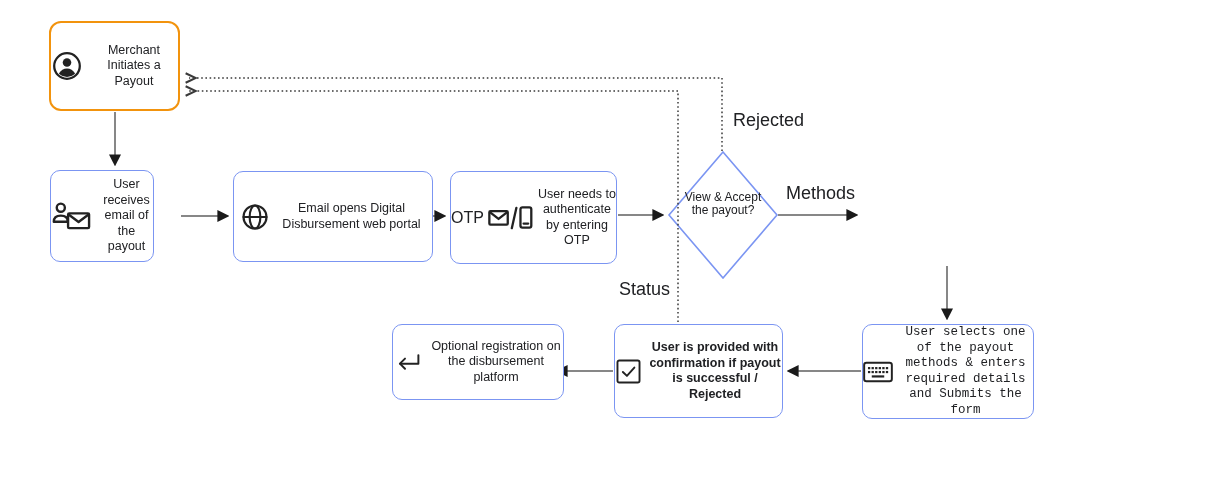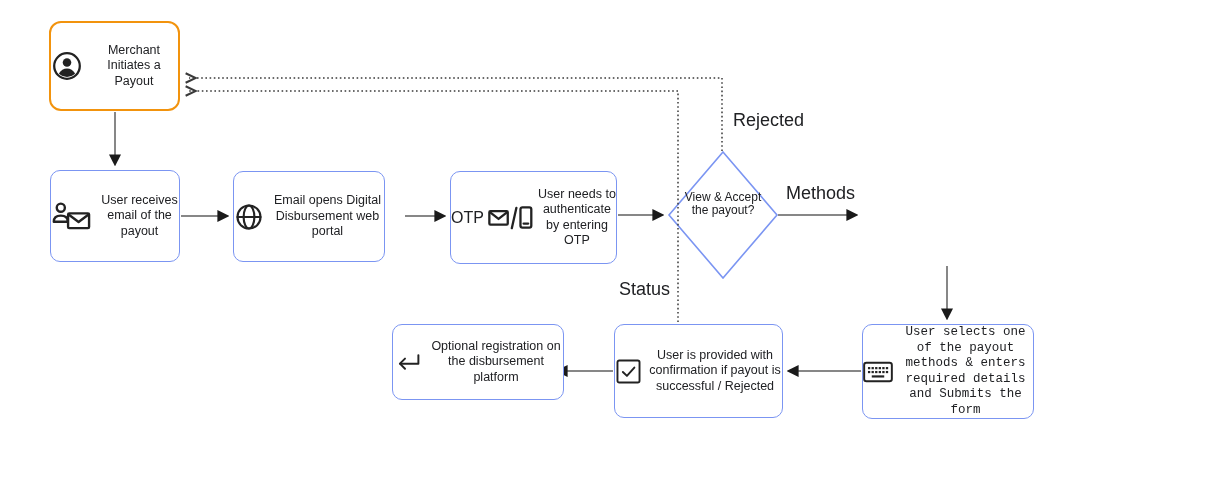--- a/index.html
+++ b/index.html
@@ -73,33 +73,33 @@
     <span class="icon-wrap">
       <svg width="32" height="32" viewBox="0 0 24 24">
         <circle class="ico" cx="12" cy="12" r="9.6" stroke-width="1.9"></circle>
         <circle class="ico-fill" cx="12" cy="9.4" r="3.2"></circle>
         <path class="ico-fill" d="M5.9 17.7 C7.3 15.1 9.5 13.8 12 13.8 C14.5 13.8 16.7 15.1 18.1 17.7 C16.5 19.3 14.3 20.2 12 20.2 C9.7 20.2 7.5 19.3 5.9 17.7 Z"></path>
       </svg>
     </span>
     <div class="lbl" style="width:112px;">Merchant Initiates a Payout</div>
   </div>
 
-  <div class="node" style="left:50px;top:170px;width:130px;height:92px;">
+  <div class="node" style="left:50px;top:170px;width:104px;height:92px;">
     <span class="icon-wrap">
       <svg width="42" height="30" viewBox="0 0 30 21">
         <circle class="ico" cx="7" cy="4.6" r="2.9"></circle>
         <path class="ico" d="M2 14.6 Q2 10.2 7 10.2 Q12 10.2 12 14.6 Z"></path>
         <rect class="ico" x="12.2" y="8.6" width="15" height="10.6" rx="0.8" stroke-width="1.9"></rect>
         <path class="ico" d="M12.8 9.6 L19.7 14.8 L26.6 9.6" stroke-width="1.9"></path>
       </svg>
     </span>
     <div class="lbl" style="width:118px;">User receives email of the payout</div>
   </div>
 
-  <div class="node" style="left:233px;top:171px;width:152px;height:91px;">
+  <div class="node" style="left:233px;top:171px;width:200px;height:91px;">
     <span class="icon-wrap">
       <svg width="30" height="30" viewBox="0 0 24 24">
         <circle class="ico" cx="12" cy="12" r="9.2" stroke-width="2"></circle>
         <line class="ico" x1="2.8" y1="12" x2="21.2" y2="12" stroke-width="2"></line>
         <ellipse class="ico" cx="12" cy="12" rx="4.3" ry="9.2" stroke-width="2"></ellipse>
       </svg>
     </span>
     <div class="lbl" style="width:150px;">Email opens Digital Disbursement web portal</div>
   </div>
 
@@ -137,21 +137,21 @@
             <rect x="13.6" y="8.6" width="2" height="1.9"></rect>
           <rect x="16.7" y="8.6" width="2" height="1.9"></rect>
             <rect x="19.8" y="8.6" width="2" height="1.9"></rect>
           <rect x="7.6" y="12.4" width="10.8" height="1.9"></rect>
         </g>
       </svg>
     </span>
     <div class="lbl" style="width:160px;font-family:Liberation Mono, monospace;">User selects one of the payout methods &amp; enters required details and Submits the form</div>
   </div>
 
-  <div class="node" style="left:614px;top:324px;width:169px;height:94px;gap:6px;">
+  <div class="node" style="left:614px;top:324px;width:169px;height:94px;gap:6px;font-weight:bold;">
     <span class="icon-wrap">
       <svg width="27" height="27" viewBox="0 0 24 24">
         <rect class="ico" x="2.2" y="2.2" width="19.6" height="19.6" rx="1.6" stroke-width="2.1"></rect>
         <path class="ico" d="M7 12.4 L10.6 15.9 L17.2 8.5" stroke-width="2.2"></path>
       </svg>
     </span>
     <div class="lbl" style="width:152px;">User is provided with confirmation if payout is successful / Rejected</div>
   </div>
 
   <div class="node" style="left:380px;top:324px;width:172px;height:76px;gap:6px;margin-left:12px;">

